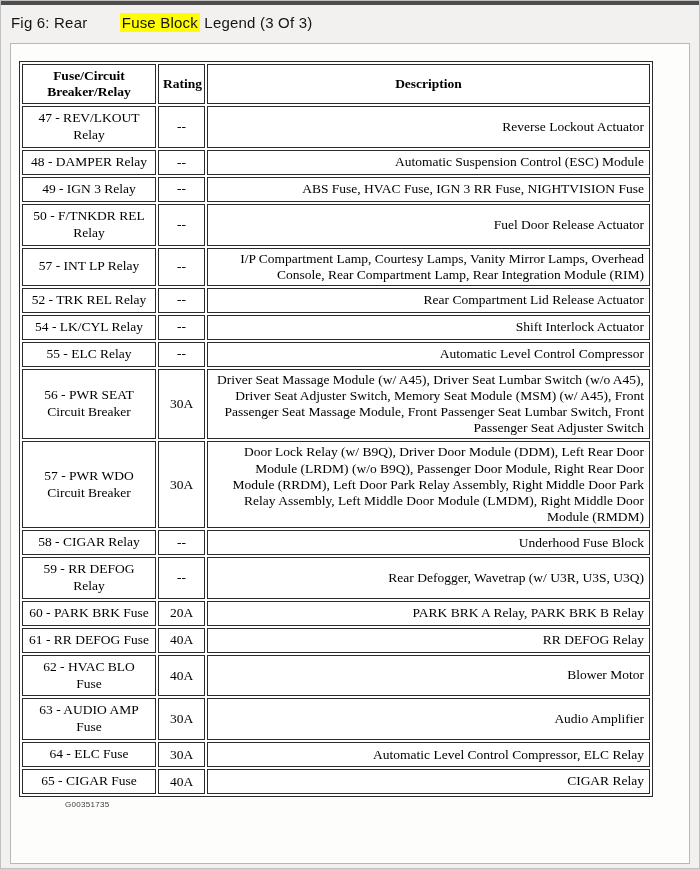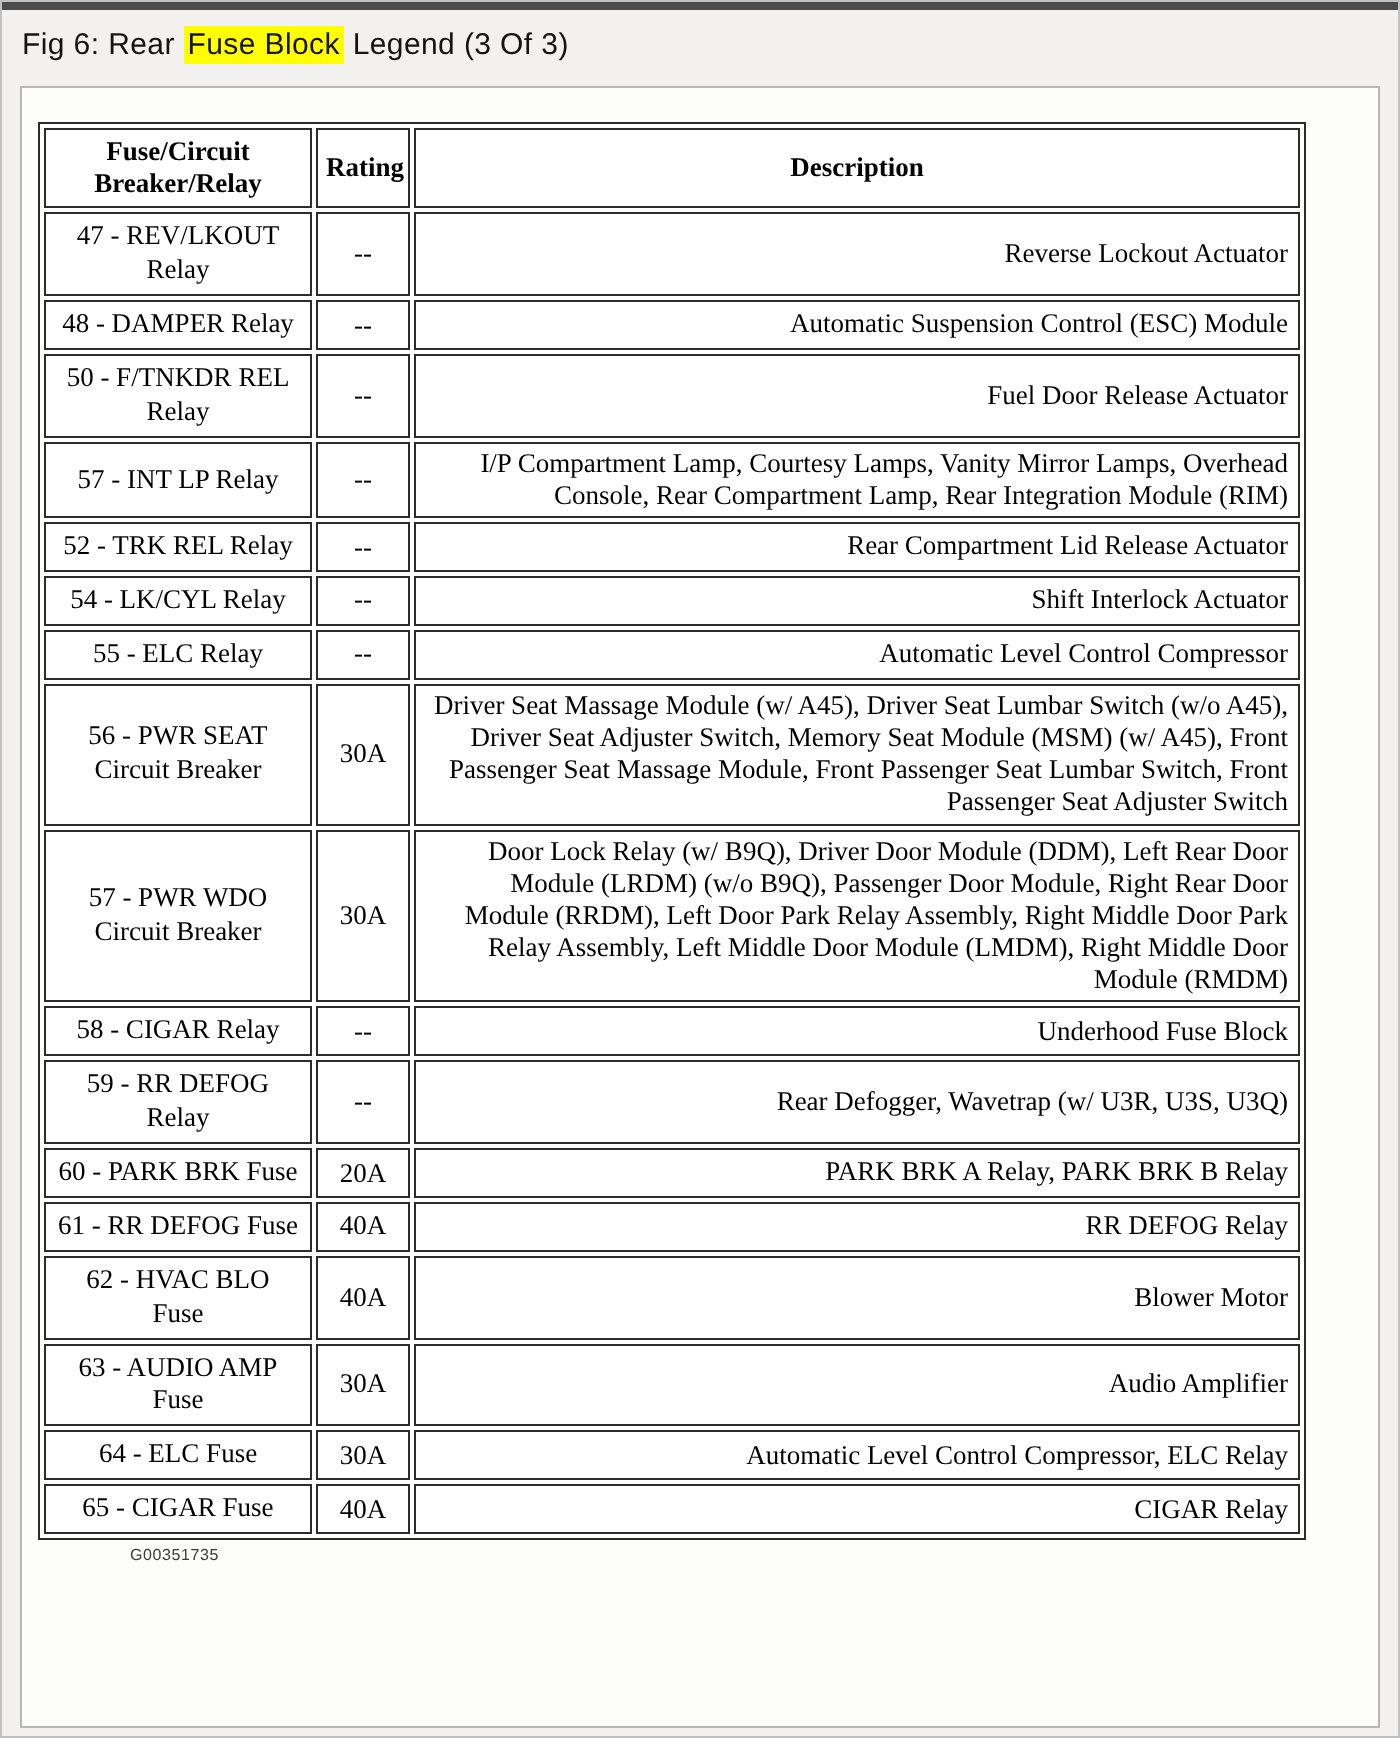--- a/index.html
+++ b/index.html
@@ -22,20 +22,21 @@
     background: #4d4d4d;
   }
   .title-bar {
     padding: 9px 0 8px 10px;
     font-size: 15px;
     color: #141414;
     letter-spacing: 0.2px;
   }
   .hl {
     padding: 1px 2px;
+    margin-left: 28px;
   }
   .panel {
     position: absolute;
     top: 42px;
     left: 9px;
     right: 9px;
     bottom: 4px;
     background: #fdfdfc;
     border: 1px solid #b8b8b8;
     padding: 17px 0 0 8px;
@@ -120,20 +121,25 @@
             <td class="name-cell">47 - REV/LKOUT Relay</td>
             <td class="rating-cell">--</td>
             <td class="desc-cell">Reverse Lockout Actuator</td>
           </tr>
           <tr>
             <td class="name-cell">48 - DAMPER Relay</td>
             <td class="rating-cell">--</td>
             <td class="desc-cell">Automatic Suspension Control (ESC) Module</td>
           </tr>
           <tr>
+            <td class="name-cell">49 - IGN 3 Relay</td>
+            <td class="rating-cell">--</td>
+            <td class="desc-cell">ABS Fuse, HVAC Fuse, IGN 3 RR Fuse, NIGHTVISION Fuse</td>
+          </tr>
+          <tr>
             <td class="name-cell">50 - F/TNKDR REL Relay</td>
             <td class="rating-cell">--</td>
             <td class="desc-cell">Fuel Door Release Actuator</td>
           </tr>
           <tr>
             <td class="name-cell">57 - INT LP Relay</td>
             <td class="rating-cell">--</td>
             <td class="desc-cell">I/P Compartment Lamp, Courtesy Lamps, Vanity Mirror Lamps, Overhead Console, Rear Compartment Lamp, Rear Integration Module (RIM)</td>
           </tr>
           <tr>

